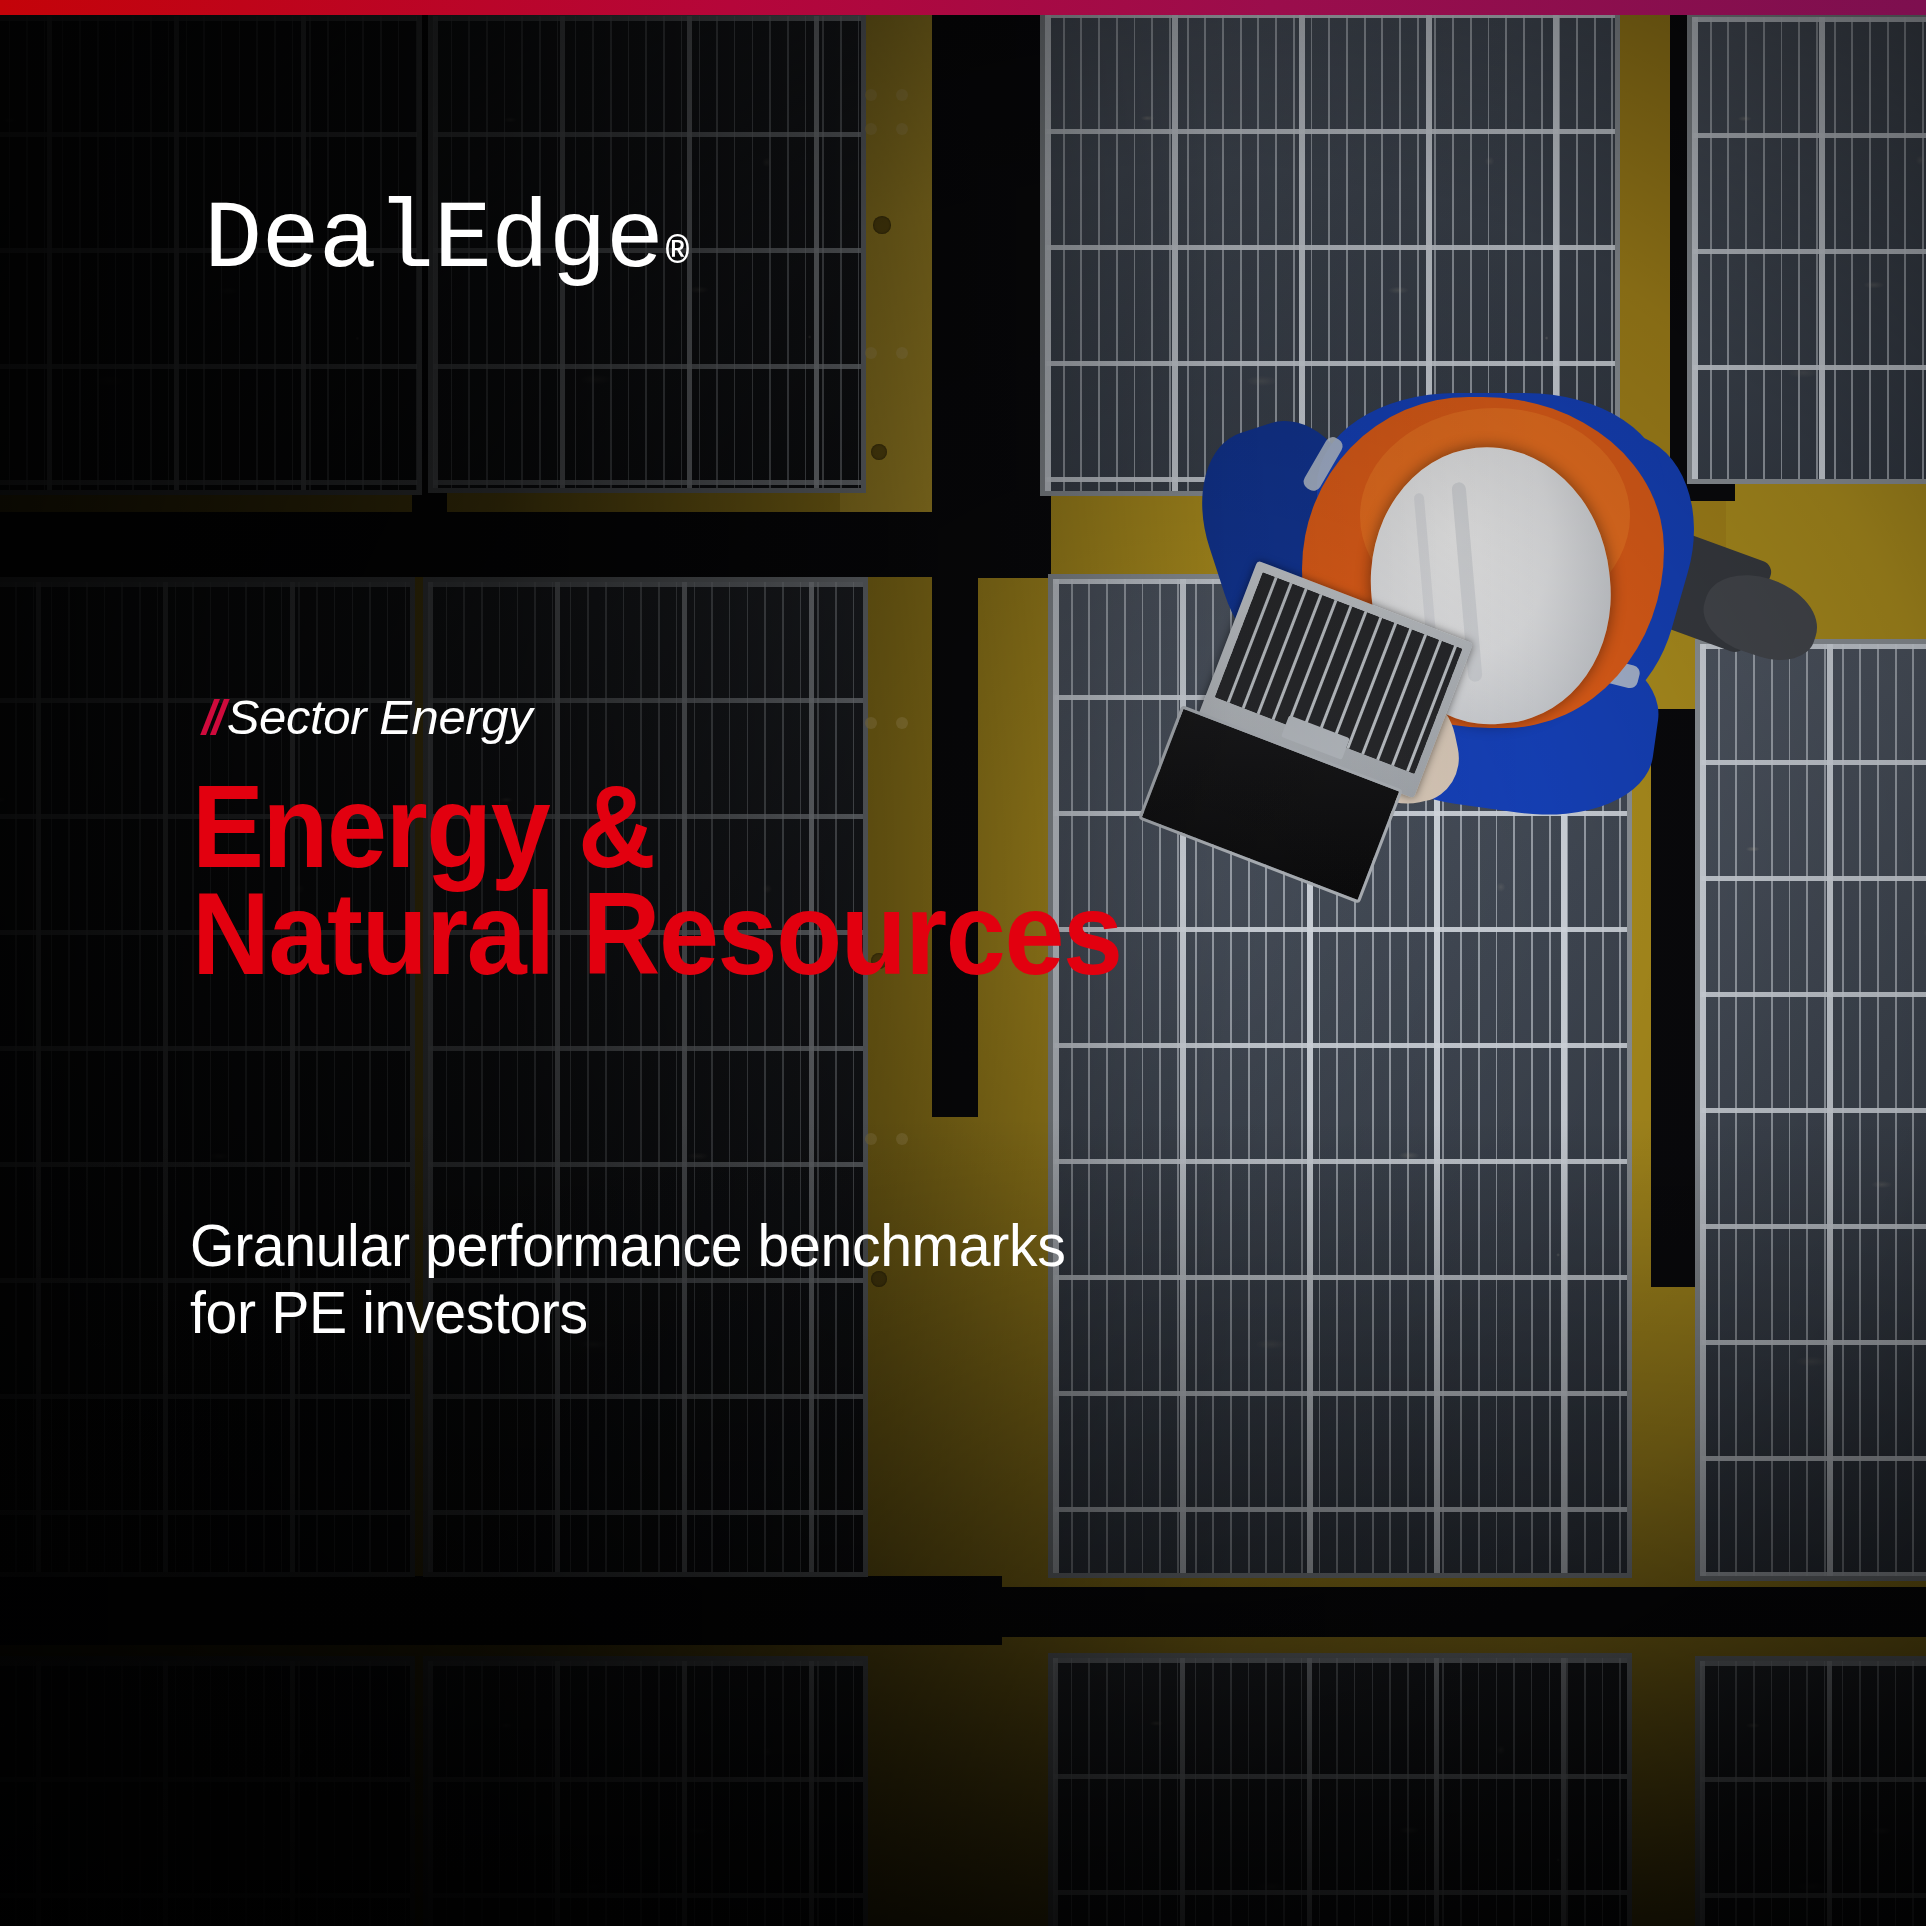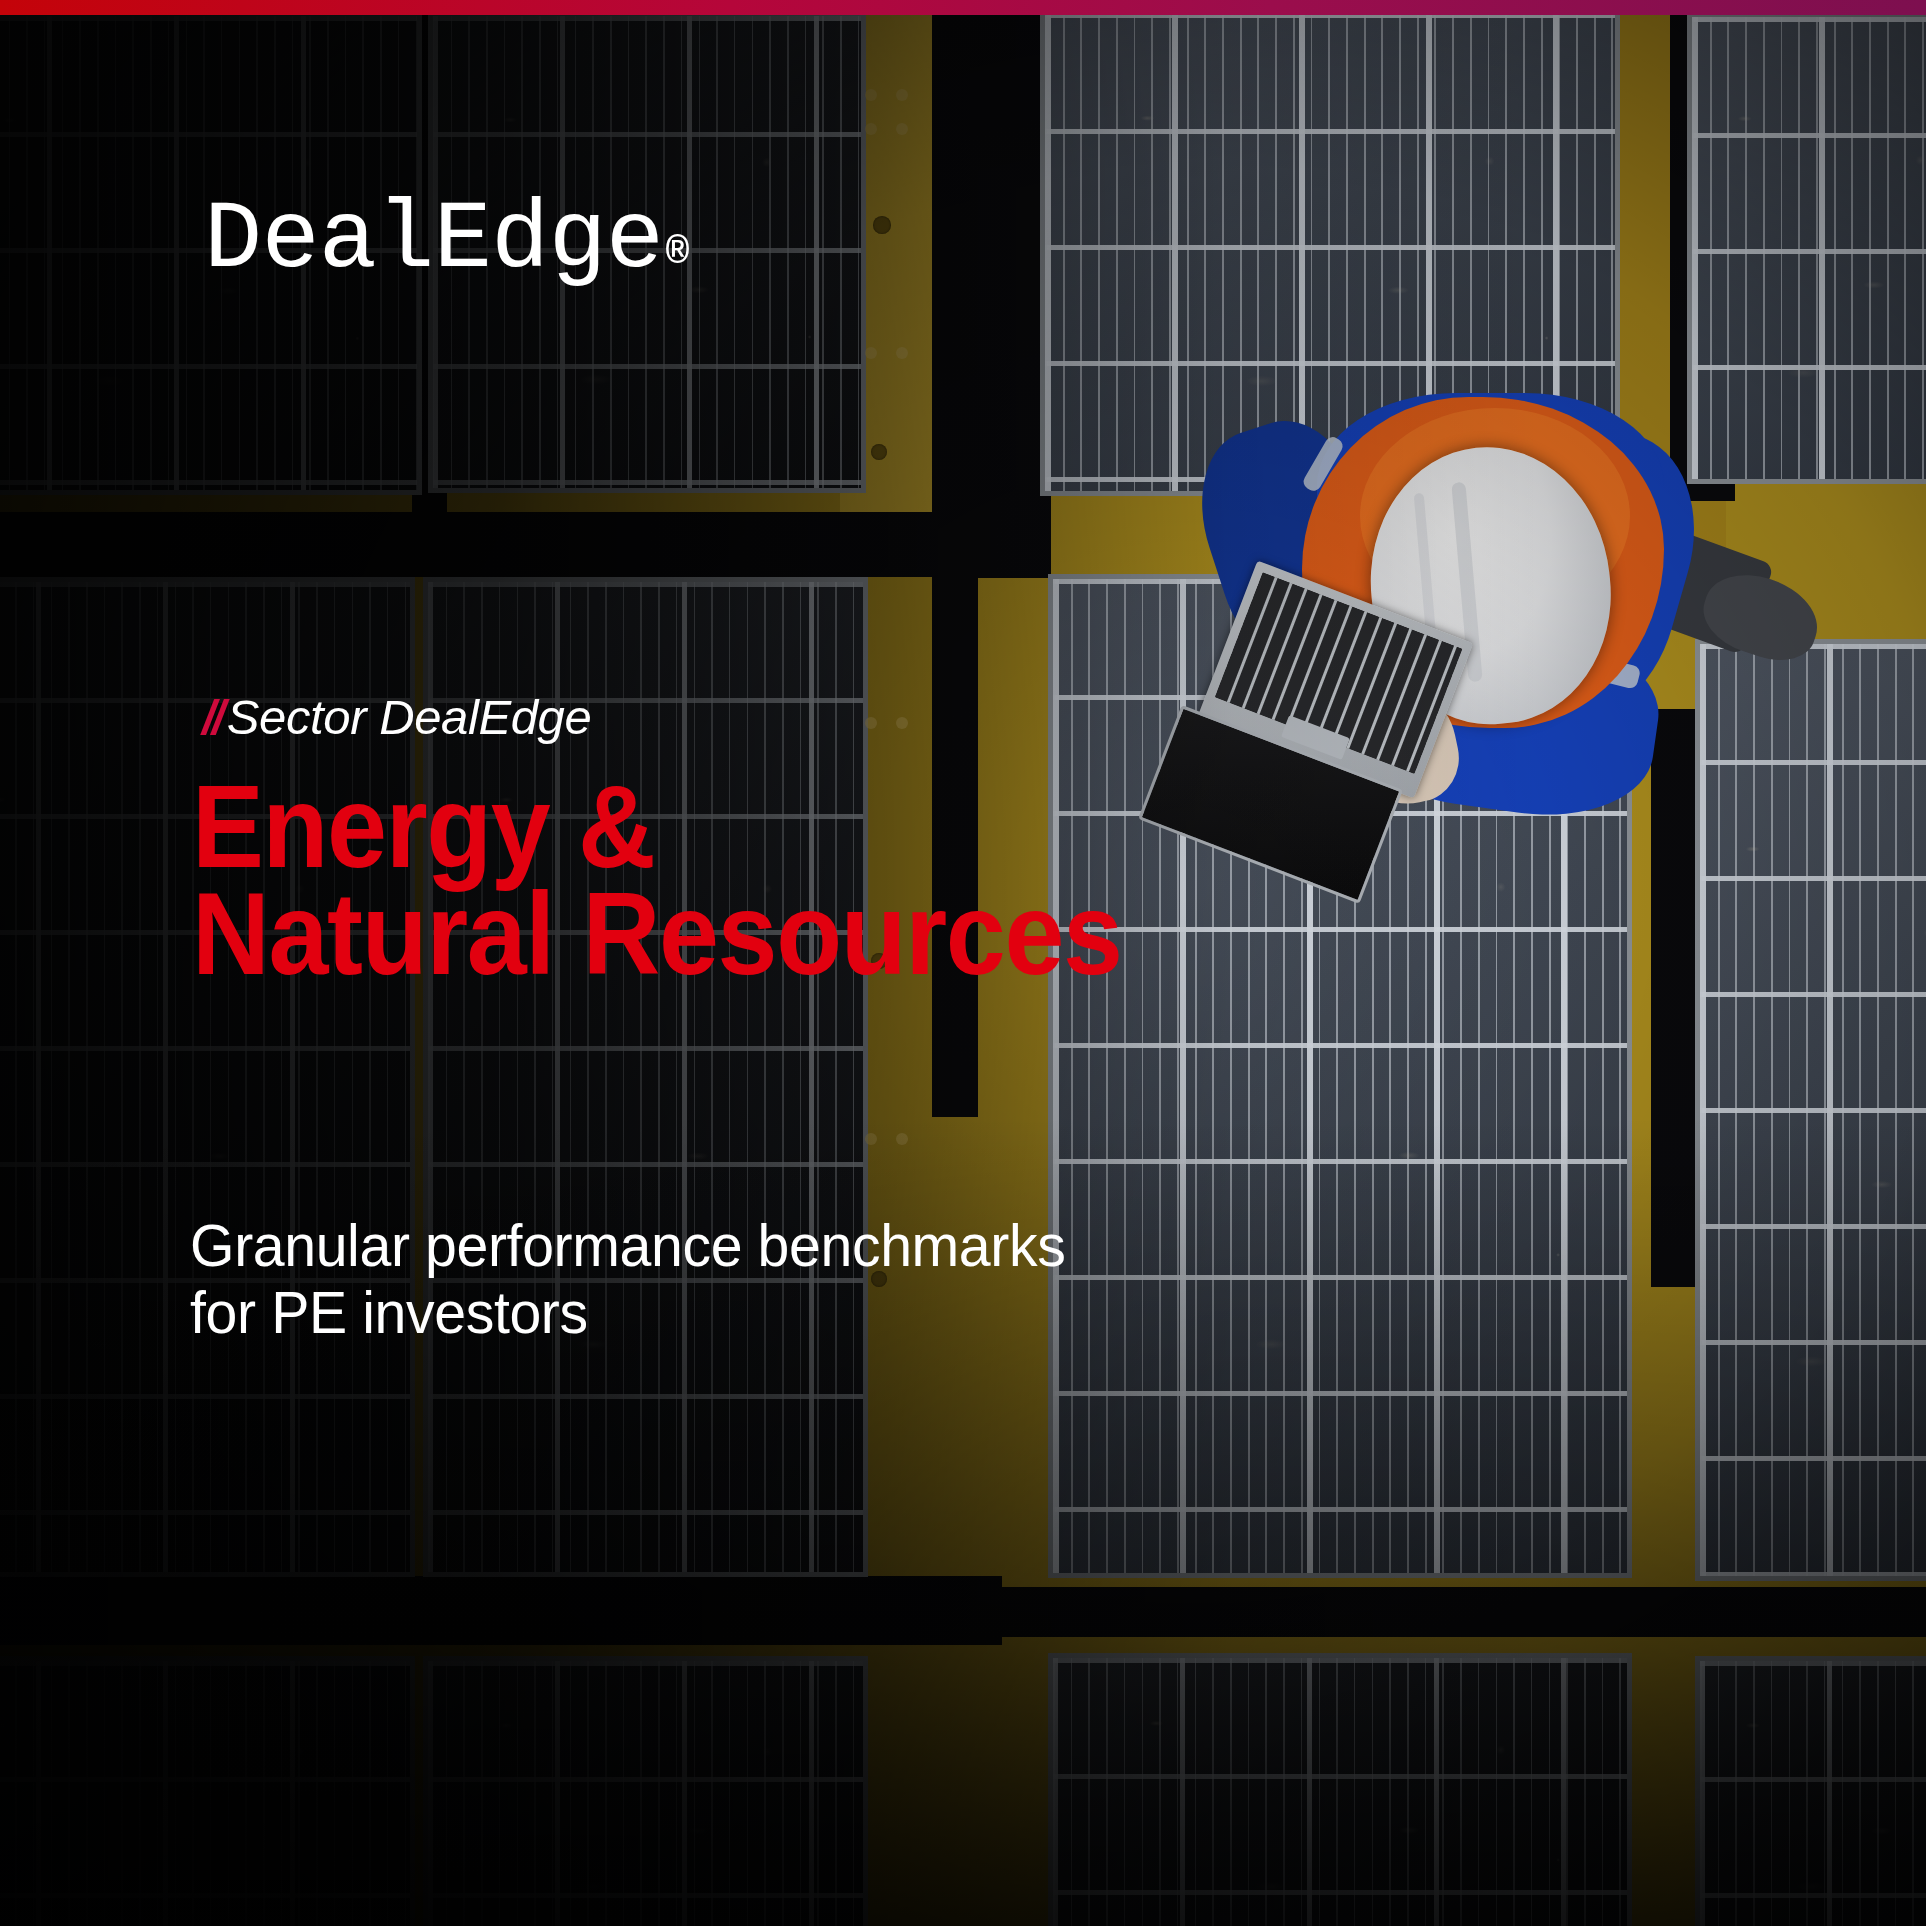--- a/index.html
+++ b/index.html
@@ -261,21 +261,21 @@
 
   <div id="topbar" style="background: linear-gradient(to right, rgb(196, 3, 9) 0%, rgb(181, 6, 58) 38%, rgb(155, 13, 76) 66%, rgb(125, 15, 79) 100%);"></div>
 
   <div id="content">
 
     <div id="logo">
       <span>DealEdge</span><span class="reg">®</span>
     </div>
 
     <div id="eyebrow">
-      <span class="slashes" style="color: rgb(207, 10, 60);">//</span><span>Sector DealEdge</span>
+      <span class="slashes" style="color: rgb(207, 10, 60);">//</span><span>Sector Energy</span>
     </div>
 
     <div id="headline" style="color: rgb(226, 0, 15);">Energy &amp;
 Natural Resources</div>
 
     <div id="subtitle">Granular performance benchmarks
 for PE investors</div>
 
   </div>
 </div>

